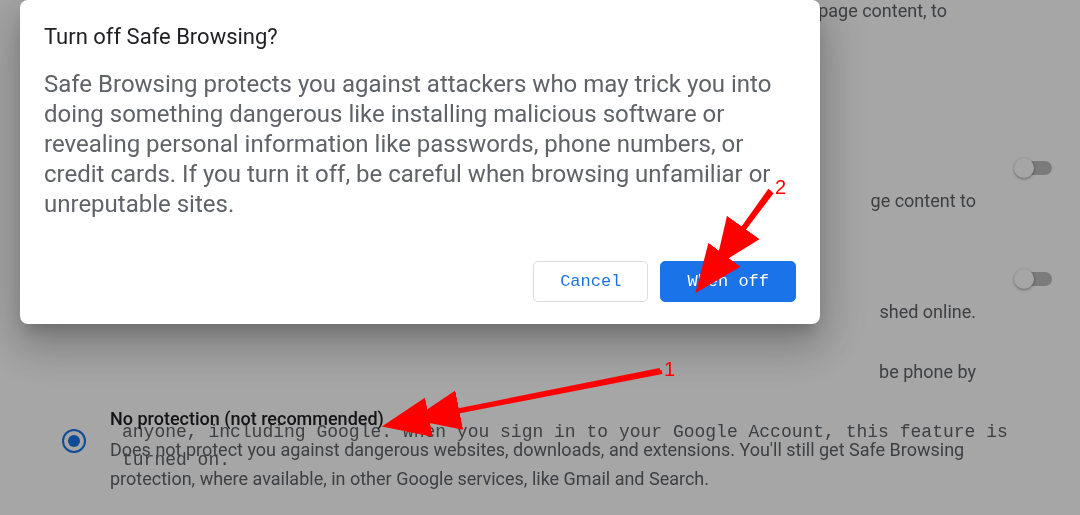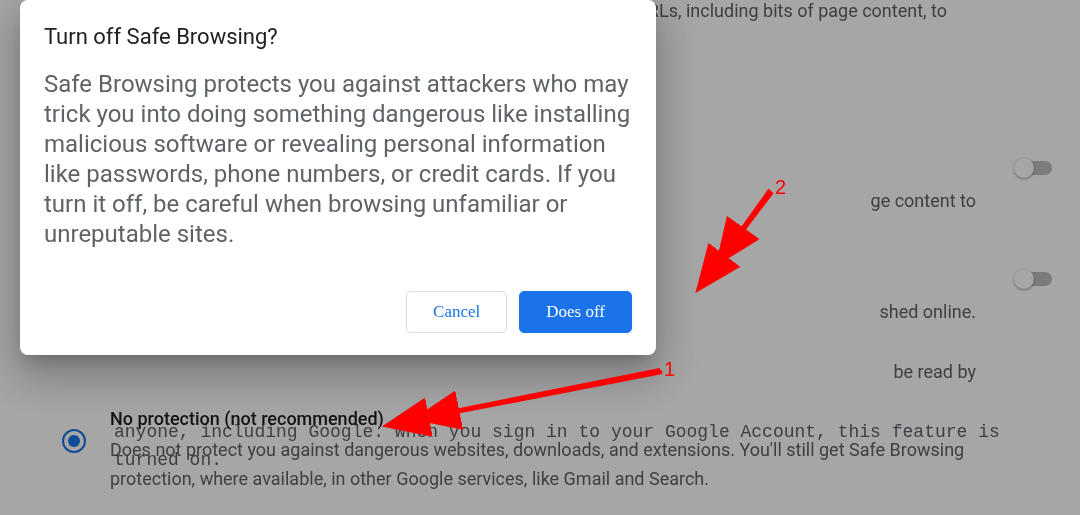--- a/index.html
+++ b/index.html
@@ -109,21 +109,21 @@
     }
     .scrim {
       position: absolute;
       inset: 0;
       background: rgba(0,0,0,0.35);
     }
     .dialog {
       position: absolute;
       top: 0;
       left: 20px;
-      width: 636px;
+      width: 800px;
       background: #fff;
       border-radius: 8px;
       box-shadow: 0 11px 15px -7px rgba(0,0,0,0.2),
                   0 24px 38px 3px rgba(0,0,0,0.14),
                   0 9px 46px 8px rgba(0,0,0,0.12);
       padding: 24px 24px 22px 24px;
     }
     .dialog-title {
       font-size: 22px;
       color: #202124;
@@ -140,21 +140,21 @@
       display: flex;
       justify-content: flex-end;
       gap: 12px;
     }
     .btn {
       font-size: 17px;
       font-weight: 500;
       padding: 10px 26px;
       border-radius: 5px;
       cursor: pointer;
-      font-family: Liberation Serif, serif;
+      font-family: Liberation Mono, monospace;
     }
     .btn-cancel {
       background: #fff;
       color: #1a73e8;
       border: 1px solid #dadce0;
     }
     .btn-primary {
       background: #1a73e8;
       color: #fff;
       border: 1px solid #1a73e8;
@@ -181,25 +181,25 @@
 
     <div style="position:absolute; top:135px; left:0; right:0;" class="setting-row">
       <div class="setting-text" style="text-align:right; padding-left:730px;">
         <div class="setting-desc">ge content to</div>
       </div>
       <div class="toggle-container">
         <div class="toggle"></div>
       </div>
     </div>
 
-    <div style="position:absolute; top:266px; left:4px; right:0;">
+    <div style="position:absolute; top:266px; left:12px; right:0;">
       <div style="display:flex; align-items:flex-start;">
         <div class="setting-text" style="text-align:right; padding-left:710px; flex:1;">
           <div class="setting-desc">shed online.</div>
-          <div class="setting-desc">be read by</div>
+          <div class="setting-desc">be phone by</div>
         </div>
         <div class="toggle-container">
           <div class="toggle"></div>
         </div>
       </div>
       <div class="setting-desc" style="padding-left:70px; padding-right:40px;font-family:Liberation Mono, monospace;">anyone, including Google. When you sign in to your Google Account, this feature is turned on.</div>
     </div>
 
     <div style="position:absolute; top:370px; left:0; right:0;" class="radio-row">
       <div class="radio-outer">
@@ -214,21 +214,21 @@
   </div>
 </div>
 
 <div class="scrim"></div>
 
 <div class="dialog">
   <div class="dialog-title">Turn off Safe Browsing?</div>
   <div class="dialog-body">Safe Browsing protects you against attackers who may trick you into doing something dangerous like installing malicious software or revealing personal information like passwords, phone numbers, or credit cards. If you turn it off, be careful when browsing unfamiliar or unreputable sites.</div>
   <div class="dialog-actions">
     <button class="btn btn-cancel">Cancel</button>
-    <button class="btn btn-primary">Does off</button>
+    <button class="btn btn-primary">When off</button>
   </div>
 </div>
 
 <div class="annotation-overlay">
   <svg width="1080" height="515" style="position:absolute;inset:0;">
     <defs>
       <marker id="ah" markerWidth="12" markerHeight="10" refX="2" refY="5" orient="auto">
         <polygon points="12 0, 0 5, 12 10" fill="#ff0000"></polygon>
       </marker>
     </defs>

